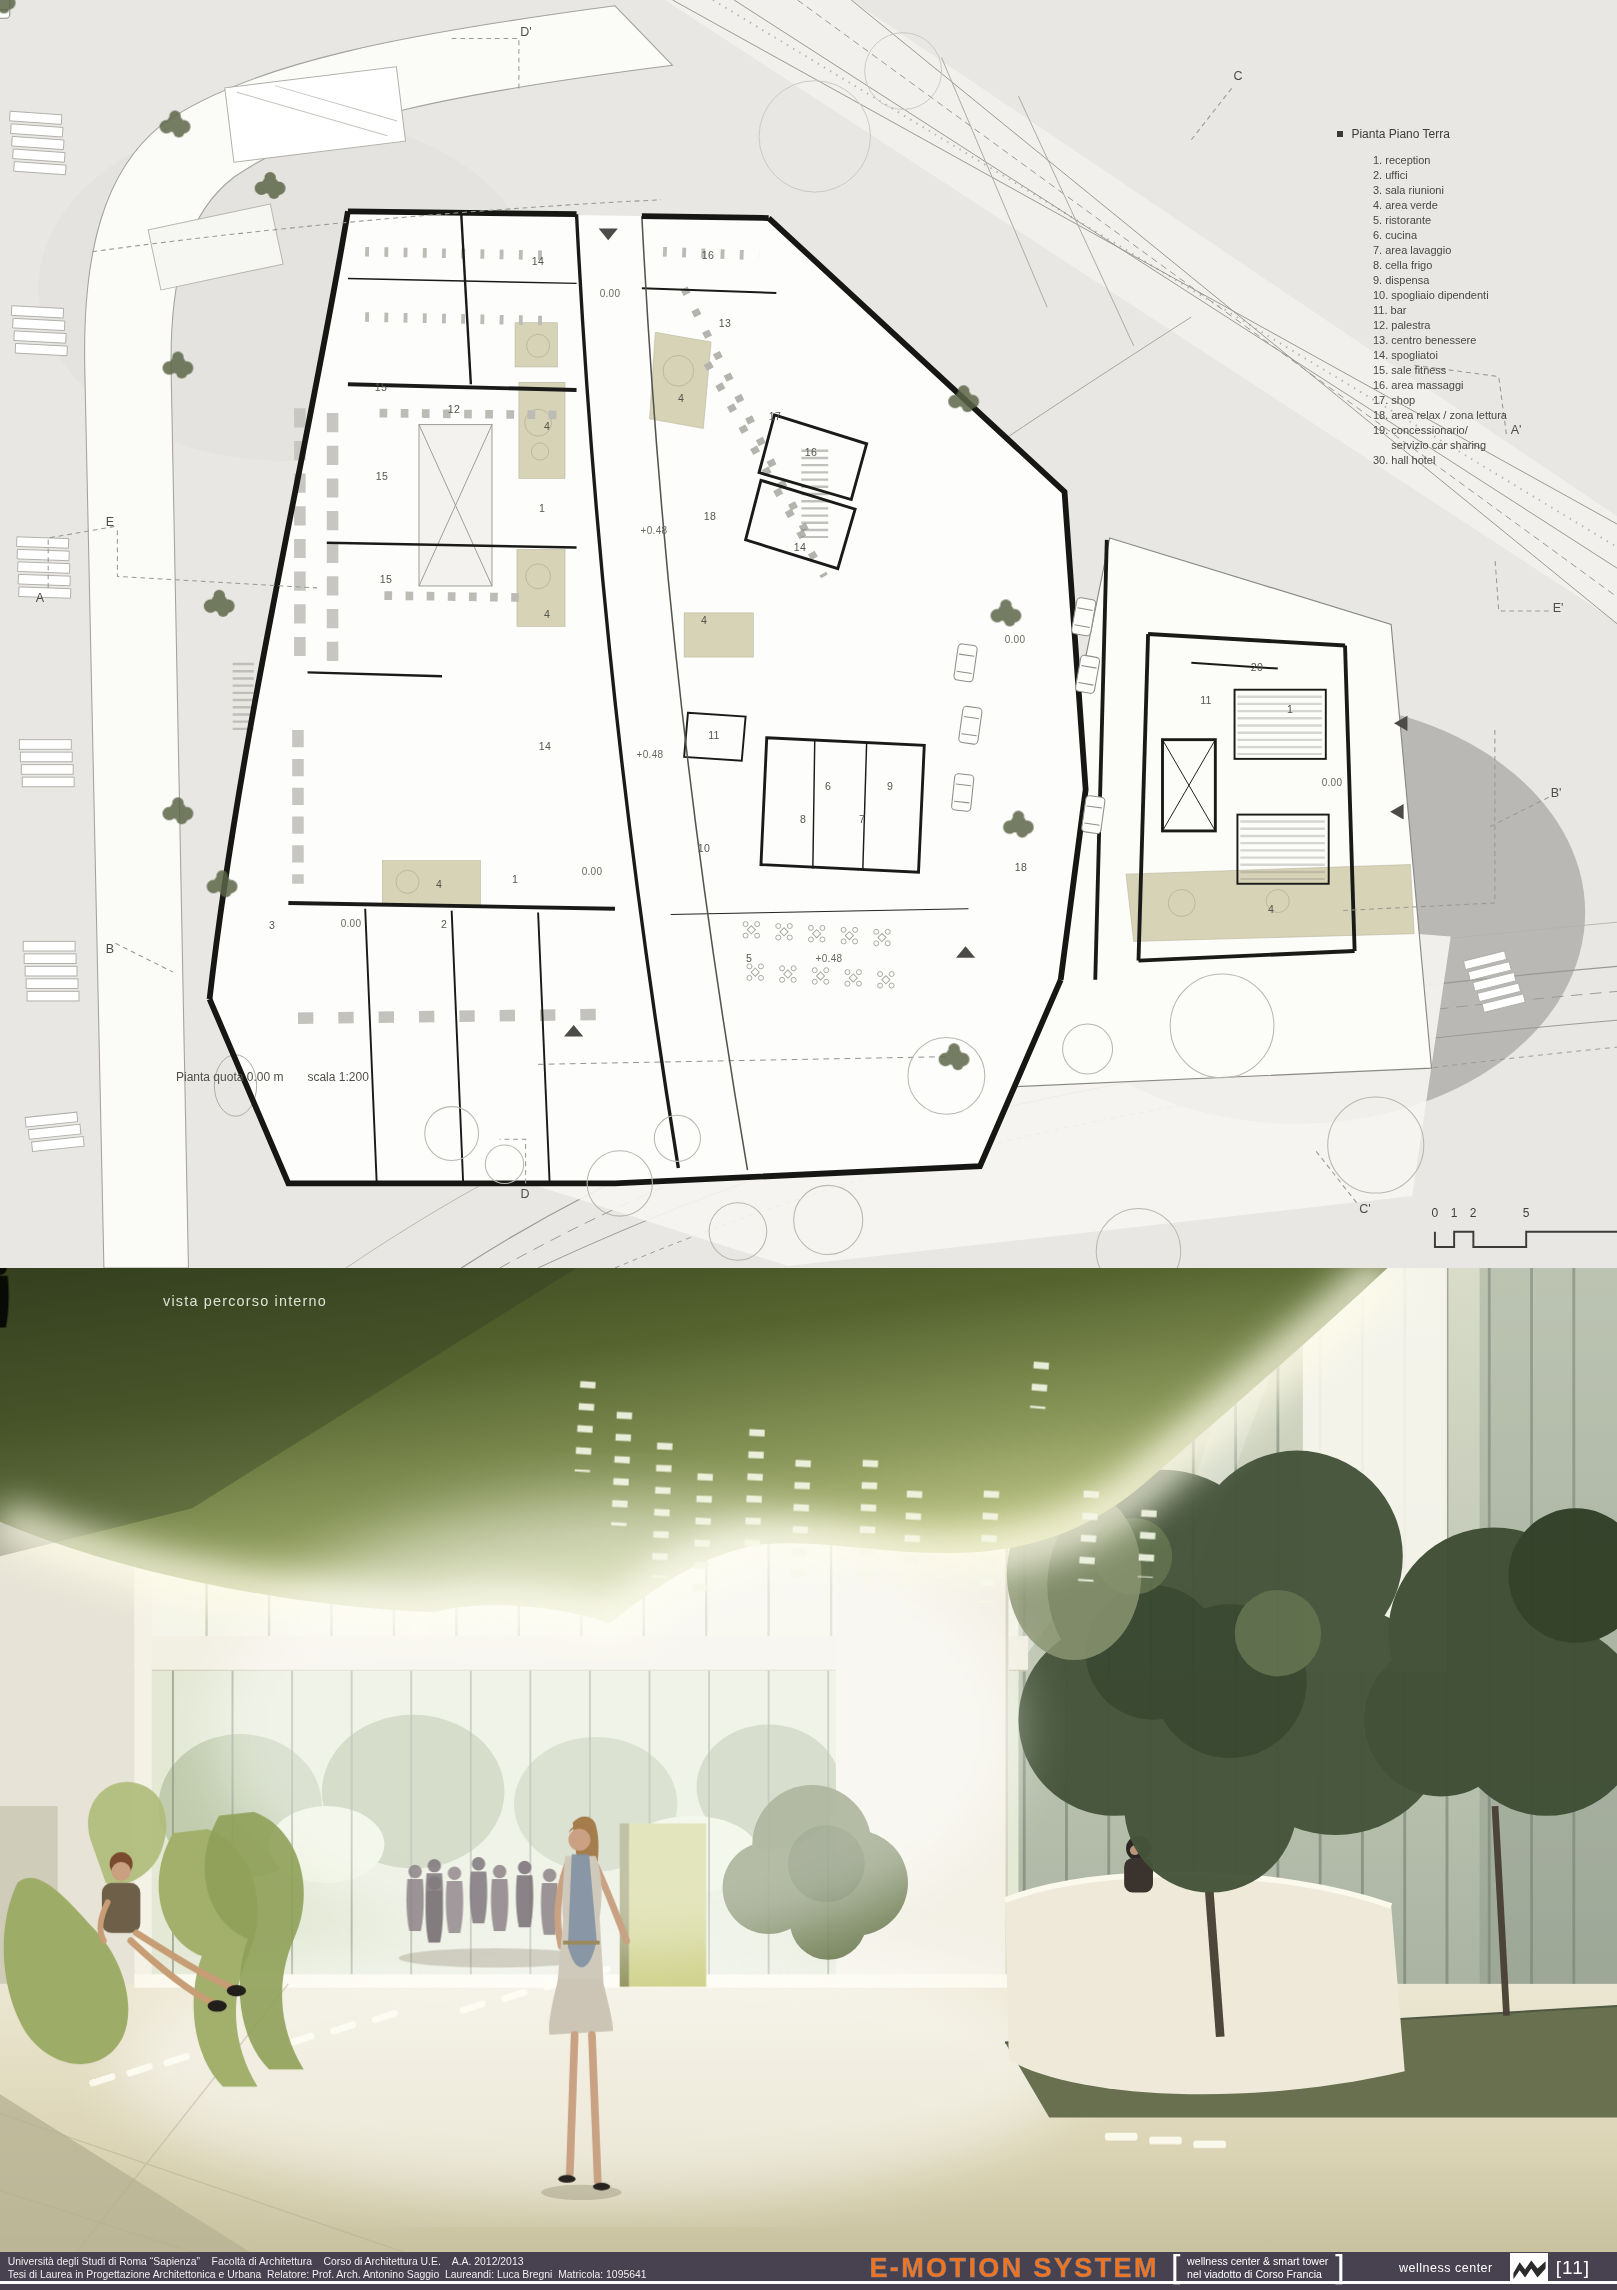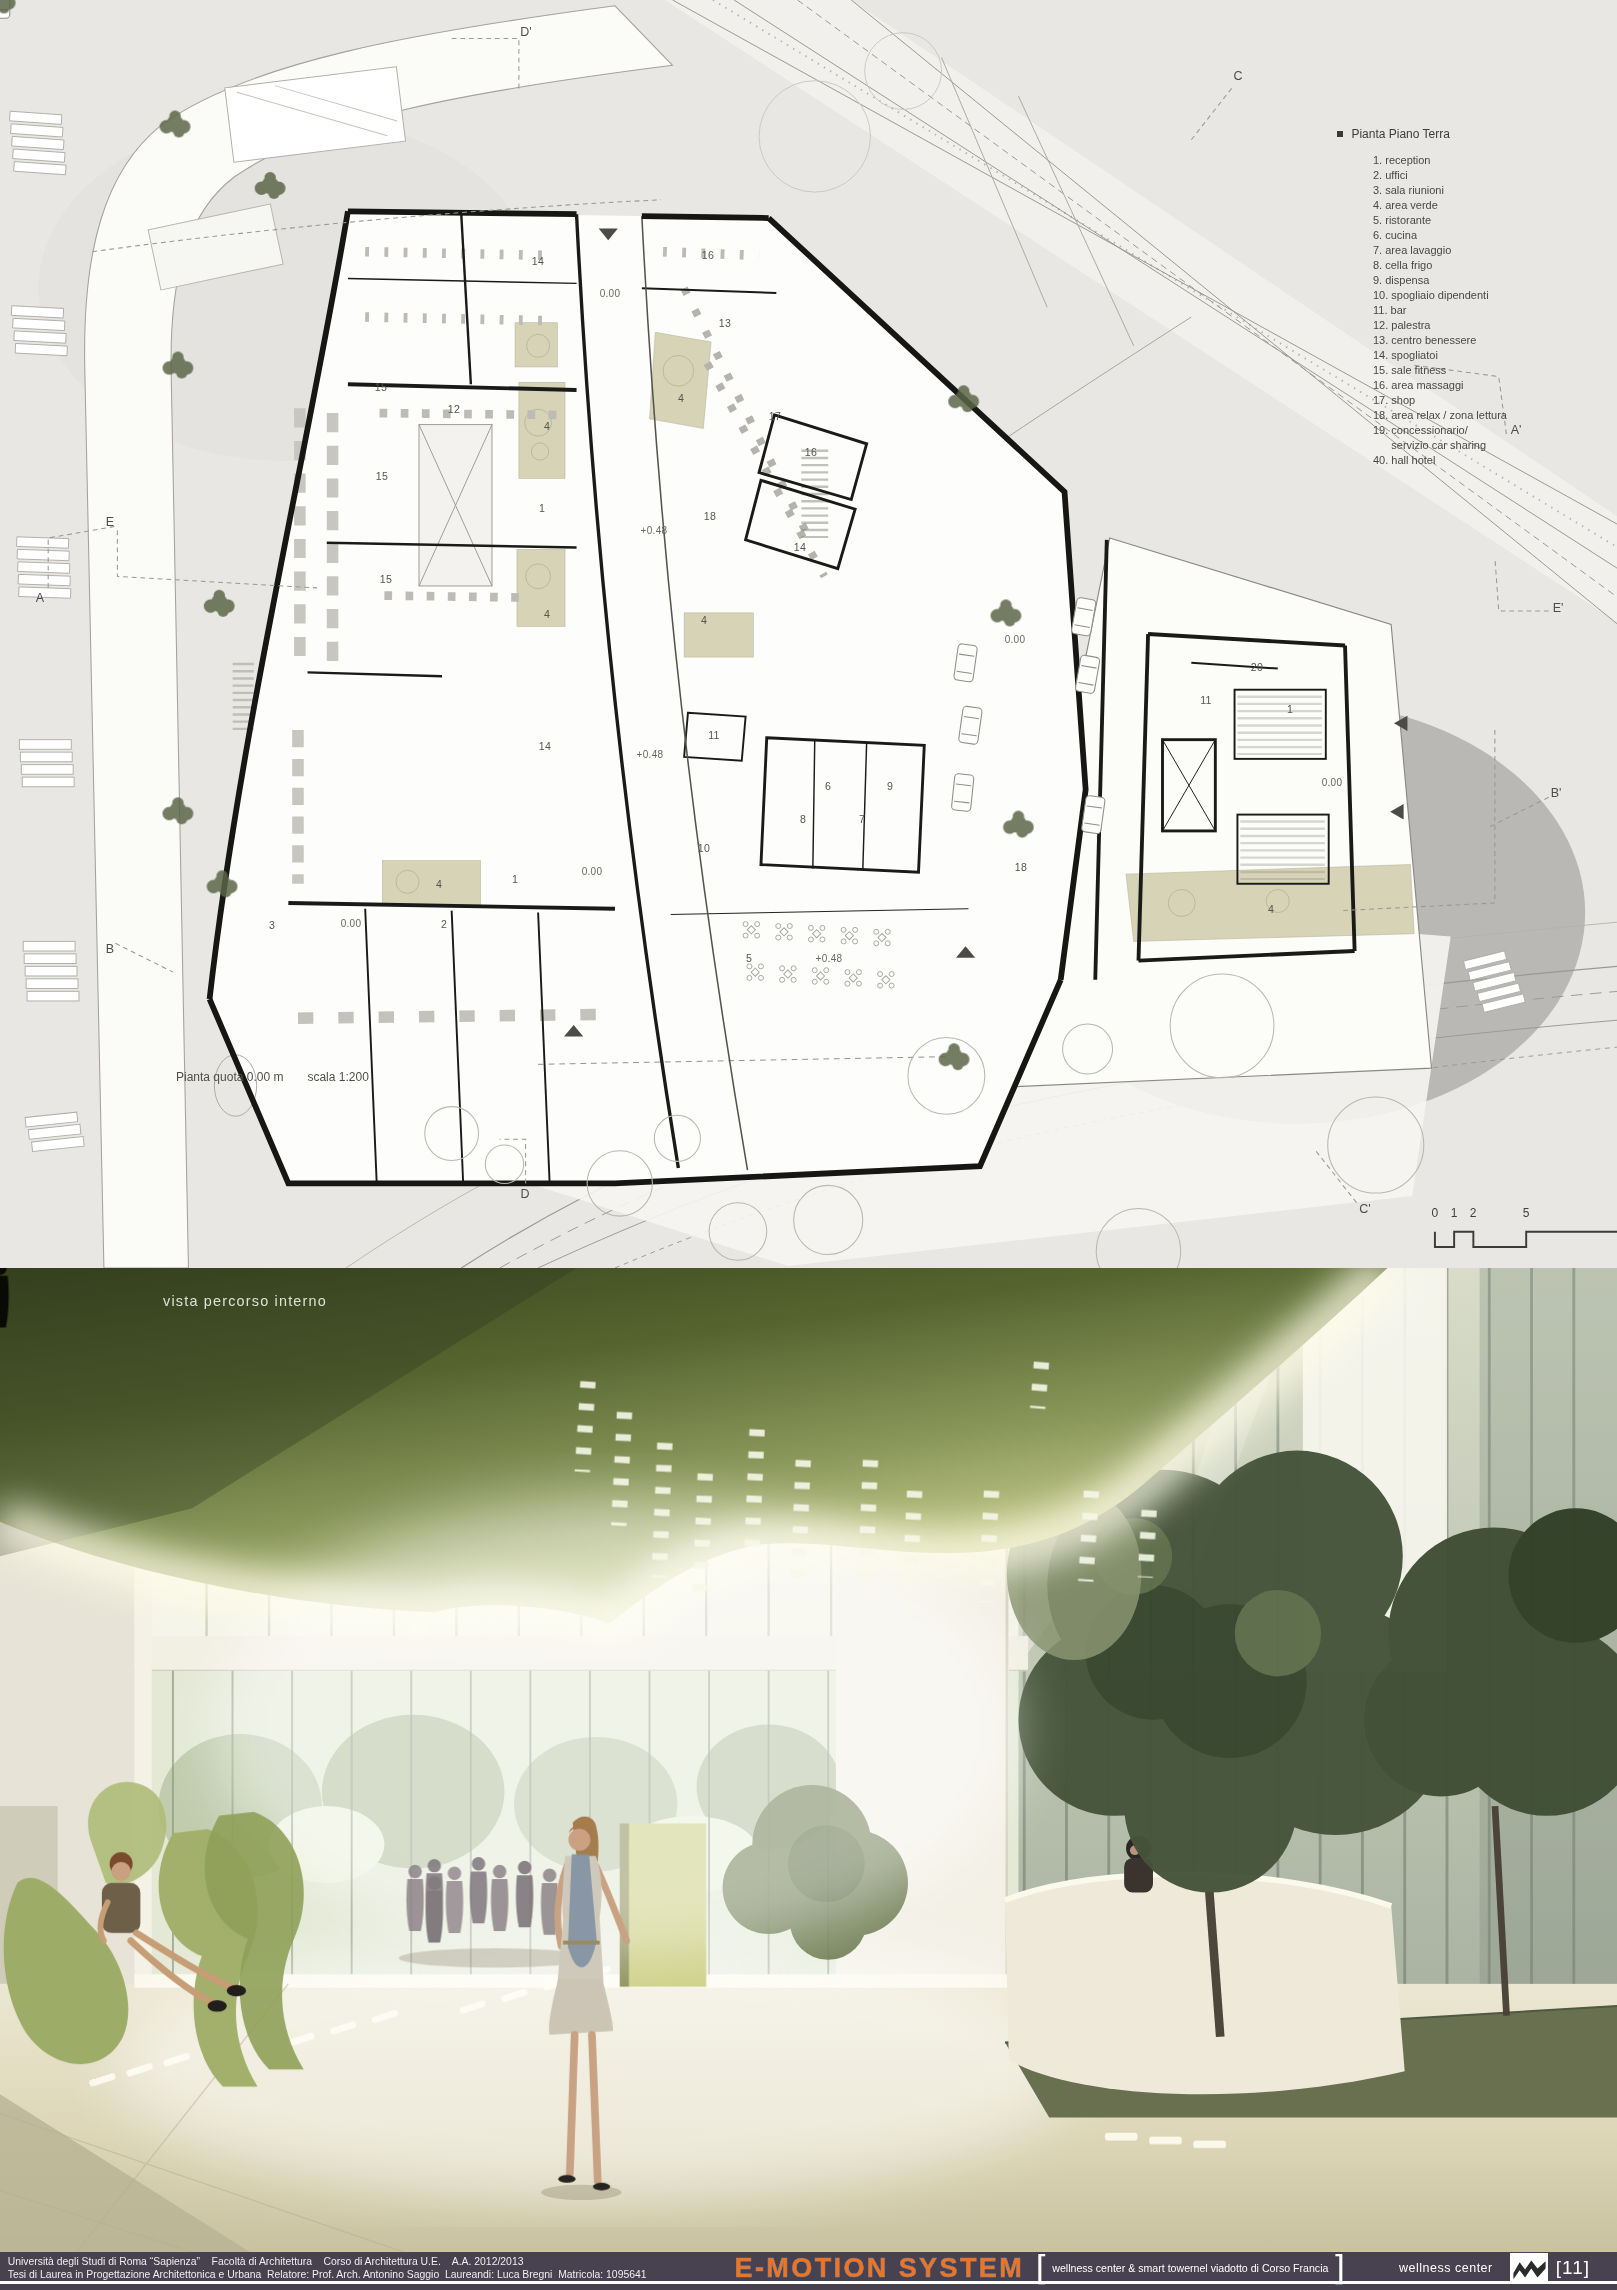--- a/index.html
+++ b/index.html
@@ -29,21 +29,21 @@
   
   .footer{position:absolute;left:0;top:2252px;width:1618px;height:38px;background:#474150;}
   .footer-rule{position:absolute;left:0;right:0;bottom:5.8px;height:2.9px;background:#ffffff;}
   .footer-content{position:absolute;left:0;top:0;right:0;height:32px;display:flex;align-items:center;}
   .credits{display:flex;flex-direction:column;justify-content:center;padding-left:7.7px;
            font-size:10.4px;line-height:13px;color:#efedef;white-space:pre;}
   .f-title{margin-left:auto;font-size:27px;font-weight:700;letter-spacing:2.4px;color:#f97316;
            -webkit-text-stroke:0.6px #8d8690;line-height:29px;}
   .f-brackets{display:flex;align-items:center;margin-left:11.5px;}
   .bracket{font-size:33px;font-weight:400;color:#fff;line-height:27px;font-family:"DejaVu Sans",sans-serif;}
-  .f-sub{display:flex;flex-direction:row;font-size:10.6px;line-height:13px;color:#fff;padding:0 3.8px;white-space:pre;}
+  .f-sub{display:flex;flex-direction:column;font-size:10.6px;line-height:13px;color:#fff;padding:0 3.8px;white-space:pre;}
   .f-label{margin-left:54px;font-size:12.5px;color:#fff;letter-spacing:0.5px;}
   .f-logo{margin-left:17.3px;width:38px;height:30px;background:#fff;display:flex;align-items:center;justify-content:center;}
   .f-page{margin-left:7.7px;margin-right:28px;font-size:19px;color:#fff;letter-spacing:1px;}
 </style>
 </head>
 <body>
 
 <div class="page">
 
   <div class="plan-section">
@@ -345,21 +345,21 @@
           <div class="legend-item">11. bar</div>
           <div class="legend-item">12. palestra</div>
           <div class="legend-item">13. centro benessere</div>
           <div class="legend-item">14. spogliatoi</div>
           <div class="legend-item">15. sale fitness</div>
           <div class="legend-item">16. area massaggi</div>
           <div class="legend-item">17. shop</div>
           <div class="legend-item">18. area relax / zona lettura</div>
           <div class="legend-item">19. concessionario/</div>
           <div class="legend-item">      servizio car sharing</div>
-          <div class="legend-item">40. hall hotel</div>
+          <div class="legend-item">30. hall hotel</div>
         </div>
     </div>
 
     <div>
         <span class="lbl room-label" style="left: 538px; top: 261px;">14</span>
         <span class="lbl room-label" style="left: 708px; top: 255px;">16</span>
         <span class="lbl room-label" style="left: 725px; top: 323px;">13</span>
         <span class="lbl room-label" style="left: 381px; top: 387px;">15</span>
         <span class="lbl room-label" style="left: 454px; top: 409px;">12</span>
         <span class="lbl room-label" style="left: 547px; top: 426px;">4</span>

